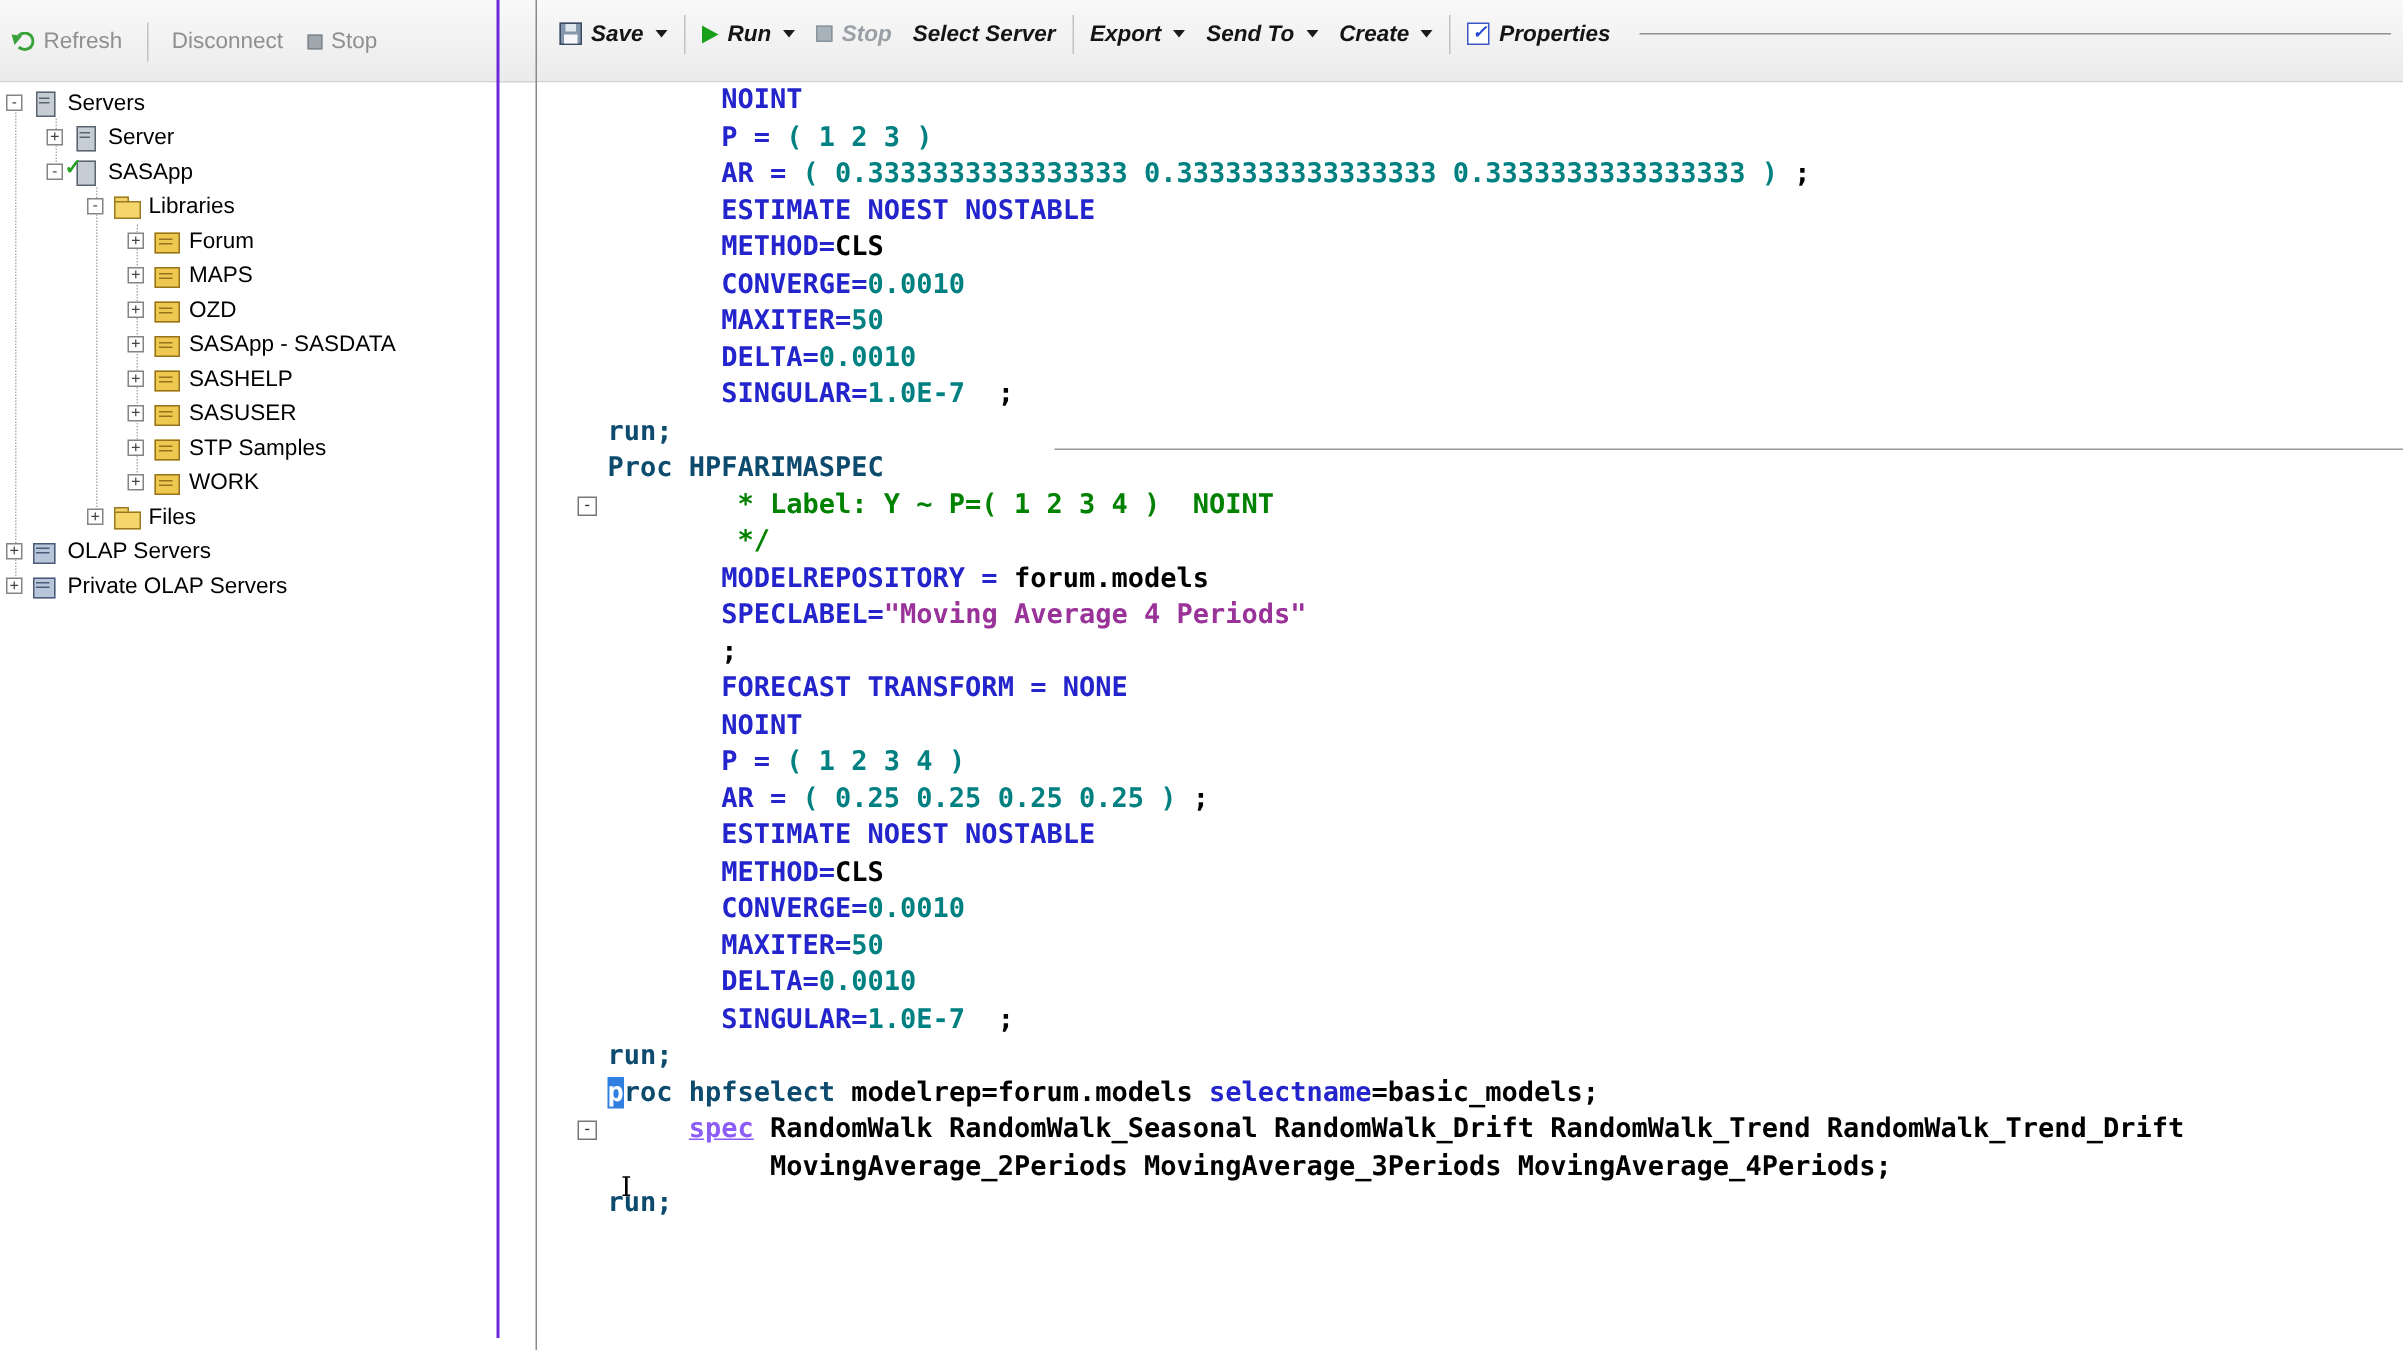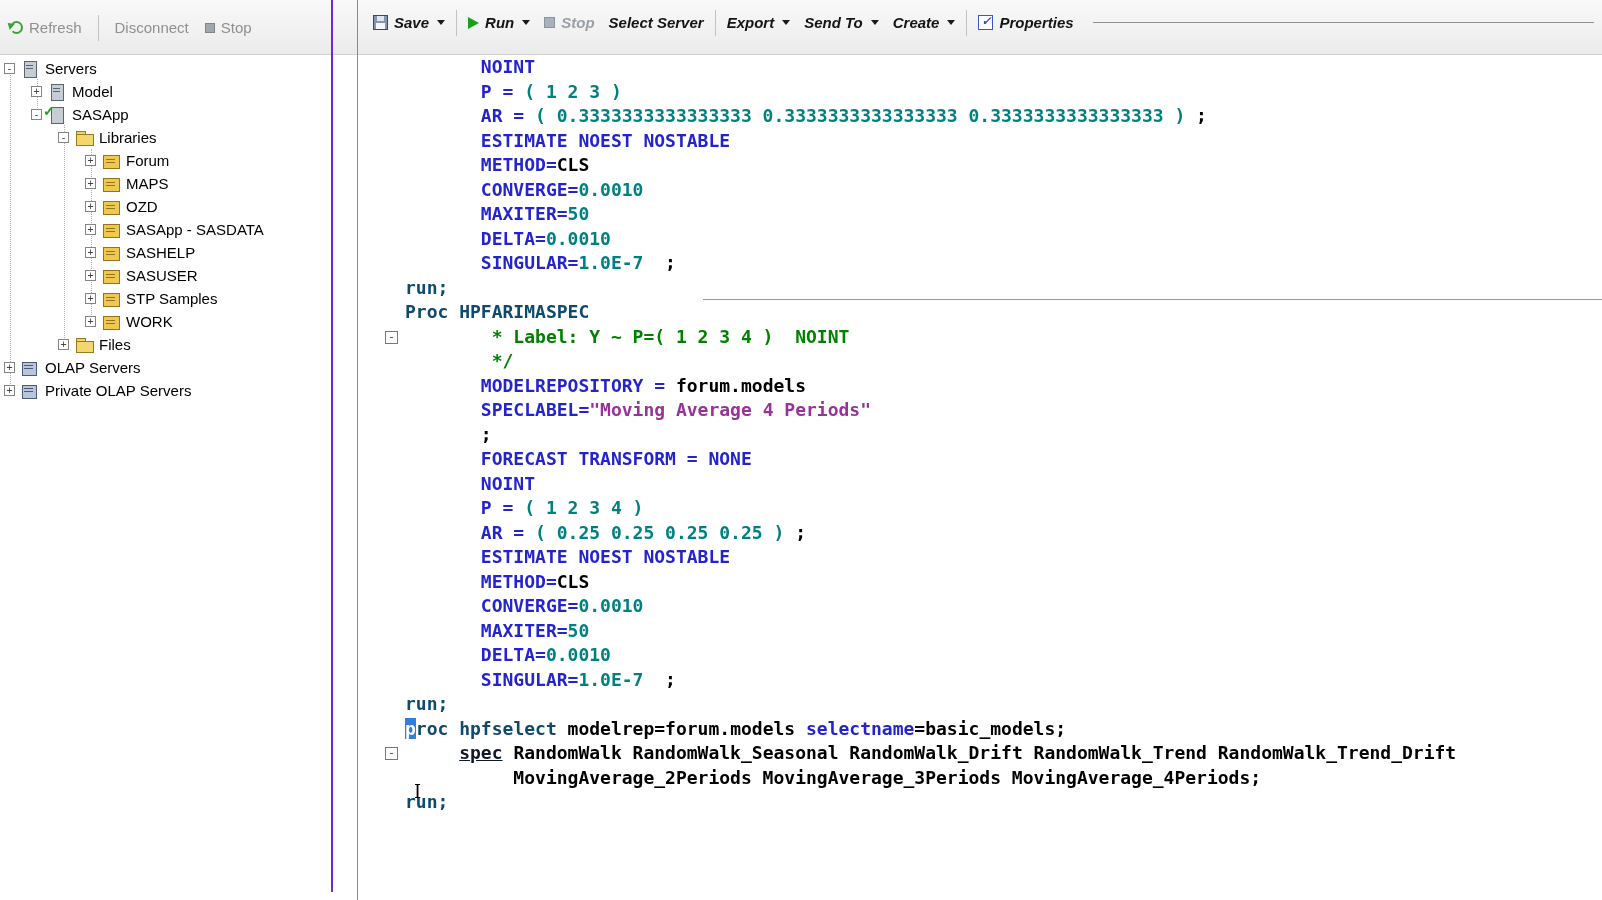--- a/index.html
+++ b/index.html
@@ -105,21 +105,21 @@
     position:absolute; left:27px; top:6px; width:13px; height:13px;
     border:1px solid #777; background:#fff; font-size:11px; line-height:10px;
     text-align:center; color:#333; font-weight:normal;
   }
   .code-text { white-space:pre; }
   .seg-kw    { color:#2424cc; }
   .seg-num   { color:#008080;margin-top:43px; }
   .seg-cmt   { color:#008200; }
   .seg-str   { color:#993399; }
   .seg-proc  { color:#0c4a6e; }
-  .seg-red   { color:#0f172a;text-decoration:underline; }
+  .seg-red   { color:#8b5cf6;text-decoration:underline; }
   .seg-plain { color:#000000; }
   .seg-sel   { color:#ffffff; background:#2f7fe0; }
   .section-divider { position:absolute; left:345px; right:0; top:244px; border-top:1px solid #9a9a9a; }
   .ibeam {
     position:absolute; left:56px; top:726px;
     font-family:"DejaVu Serif", serif; font-size:18px; font-weight:normal; color:#000; z-index:3;
   }
 </style>
 </head>
 <body>
@@ -148,21 +148,21 @@
     <div class="connector" style="left:64px; top:70px;  height:219px;"></div>
     <div class="connector" style="left:91px; top:94px;  height:172px;"></div>
   <div class="tree-row" style="padding-left: 4px;">
         <span class="expander">-</span>
         <span class="ticon server-icon"></span>
         <span class="tlabel">Servers</span>
       </div>
       <div class="tree-row" style="padding-left: 31px;">
         <span class="expander">+</span>
         <span class="ticon server-icon"></span>
-        <span class="tlabel">Model</span>
+        <span class="tlabel">Server</span>
       </div>
       <div class="tree-row" style="padding-left: 31px;">
         <span class="expander">-</span>
         <span class="ticon server-active-icon"></span>
         <span class="tlabel">SASApp</span>
       </div>
       <div class="tree-row" style="padding-left: 58px;">
         <span class="expander">-</span>
         <span class="ticon libraries-icon"></span>
         <span class="tlabel">Libraries</span>

